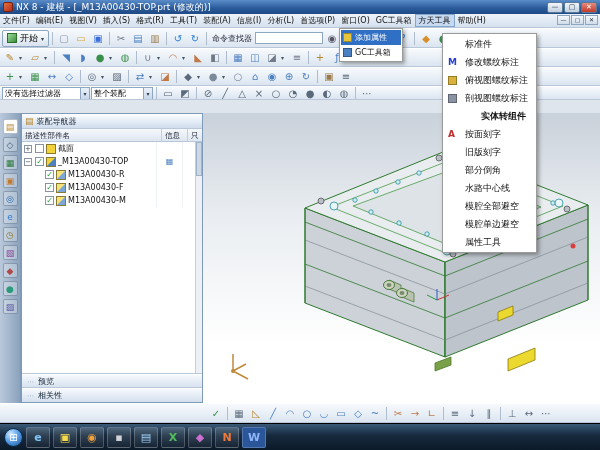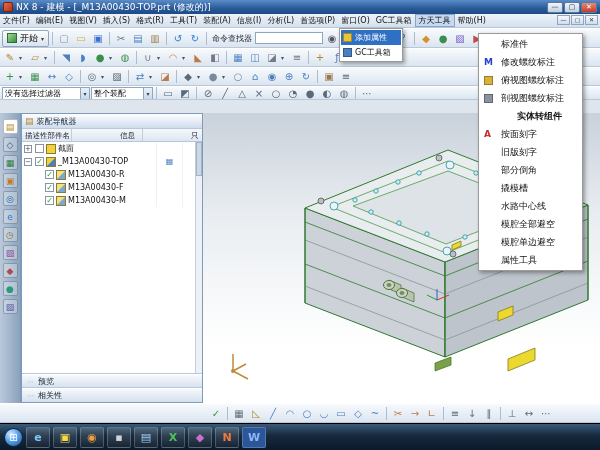--- a/index.html
+++ b/index.html
@@ -55,21 +55,21 @@
     border:1px solid rgba(40,60,90,.35);border-radius:2px;font-size:9px;line-height:14px;text-align:center;}
   .ric.ract{background:#fff;}
 
   
   .navpanel{position:absolute;left:21px;top:113px;width:182px;height:290px;background:#fff;
     border:1px solid #7f99b8;}
   .navtitle{height:15px;background:linear-gradient(#fdfeff,#cfdcee);border-bottom:1px solid #b9c7d8;
     display:flex;align-items:center;gap:3px;padding:0 3px;font-size:8px;color:#123;}
   .navicon{color:#b8862a;font-size:9px;}
   .navcols{height:13px;display:flex;align-items:center;background:linear-gradient(#f5f8fb,#dde7f1);
-    border-bottom:1px solid #b9c7d8;font-size:7.5px;color:#223;gap:45px;}
+    border-bottom:1px solid #b9c7d8;font-size:7.5px;color:#223;}
   .ncol{padding-left:3px;border-right:1px solid #c2cedd;height:100%;line-height:13px;white-space:nowrap;overflow:hidden;}
   .ncol.c0{flex:1;}
   .ncol.c1{width:26px;flex:0 0 auto;}
   .ncol.c2{width:14px;flex:0 0 auto;border-right:none;}
   .navtree{position:absolute;left:0;top:28px;right:7px;bottom:28px;background:#fff;overflow:hidden;}
   .trow{display:flex;align-items:center;height:13px;font-size:8px;color:#111;white-space:nowrap;}
   .tind{flex:0 0 auto;height:1px;}
   .texp{flex:0 0 auto;width:8px;height:8px;border:1px solid #8a93a3;background:#fff;font-size:7px;line-height:6px;text-align:center;margin-right:1px;color:#345;}
   .texp.hid{visibility:hidden;}
   .tcb{flex:0 0 auto;width:9px;height:9px;border:1px solid #8a93a3;background:#fff;margin:0 2px;font-size:8px;line-height:8px;text-align:center;}
@@ -105,21 +105,21 @@
   .tkic{width:24px;height:21px;border-radius:2px;flex:0 0 auto;
     background:linear-gradient(rgba(255,255,255,.16),rgba(255,255,255,.04));
     border:1px solid rgba(255,255,255,.2);font-size:11px;font-weight:bold;line-height:19px;text-align:center;}
 
   
   .menu{position:absolute;background:#fff;border:1px solid #9a9a9a;box-shadow:2px 2px 4px rgba(0,0,0,.35);z-index:60;}
   .qmenu{left:339px;top:28px;width:64px;padding:1px;}
   .qit{height:15px;display:flex;align-items:center;gap:3px;font-size:8px;padding:0 2px;color:#111;}
   .qit.sel{background:#2f6fc4;color:#fff;}
   .qic{width:9px;height:9px;border:1px solid rgba(0,0,0,.3);flex:0 0 auto;}
-  .fmenu{left:478px;top:33px;width:105px;padding:1px 0;}
+  .fmenu{left:442px;top:33px;width:95px;padding:1px 0;}
   .fit{height:18px;line-height:18px;font-size:9px;padding-left:22px;position:relative;color:#111;white-space:nowrap;}
   .fit.bold{font-weight:bold;margin-left:16px;}
   .fbadge{position:absolute;left:5px;top:0;font-weight:bold;font-size:9px;}
   .fic{position:absolute;left:5px;top:5px;width:9px;height:9px;border:1px solid rgba(0,0,0,.3);}
 </style>
 </head>
 <body>
 
 <div class="screen">
 
@@ -489,20 +489,19 @@
     </div>
   <div class="menu fmenu">
       <div class="fit"><span>标准件</span></div>
       <div class="fit"><span class="fbadge" style="color: rgb(42, 63, 208);">M</span><span>修改螺纹标注</span></div>
       <div class="fit"><span class="fic" style="background: rgb(216, 178, 58);"></span><span>俯视图螺纹标注</span></div>
       <div class="fit"><span class="fic" style="background: rgb(138, 147, 163);"></span><span>剖视图螺纹标注</span></div>
       <div class="fit bold"><span>实体转组件</span></div>
       <div class="fit"><span class="fbadge" style="color: rgb(192, 48, 48);">A</span><span>按面刻字</span></div>
       <div class="fit"><span>旧版刻字</span></div>
       <div class="fit"><span>部分倒角</span></div>
-      <div class="fit"><span>撬模槽</span></div>
       <div class="fit"><span>水路中心线</span></div>
       <div class="fit"><span>模腔全部避空</span></div>
       <div class="fit"><span>模腔单边避空</span></div>
       <div class="fit"><span>属性工具</span></div>
     </div>
 
 </div>
 
 </body></html>

